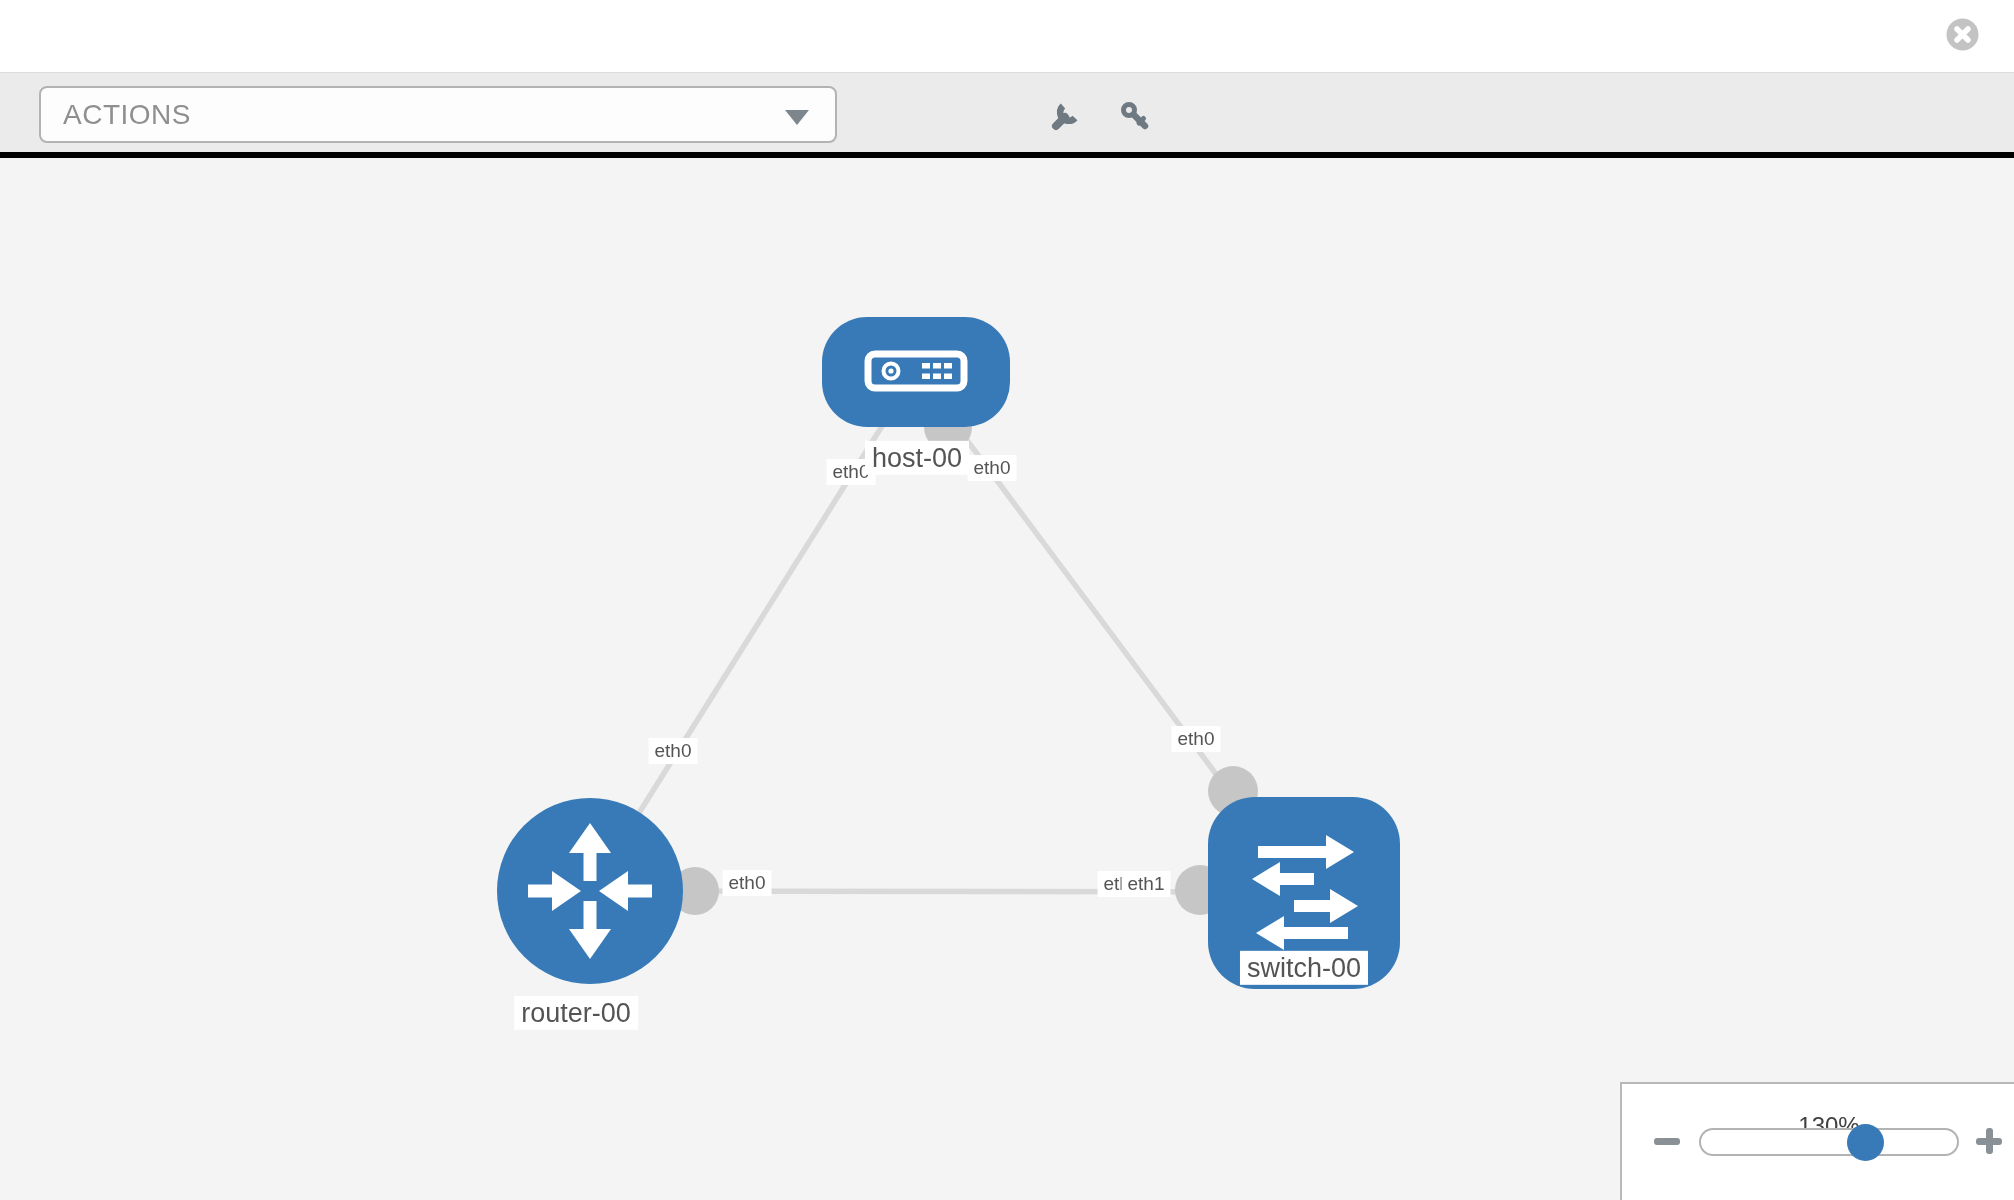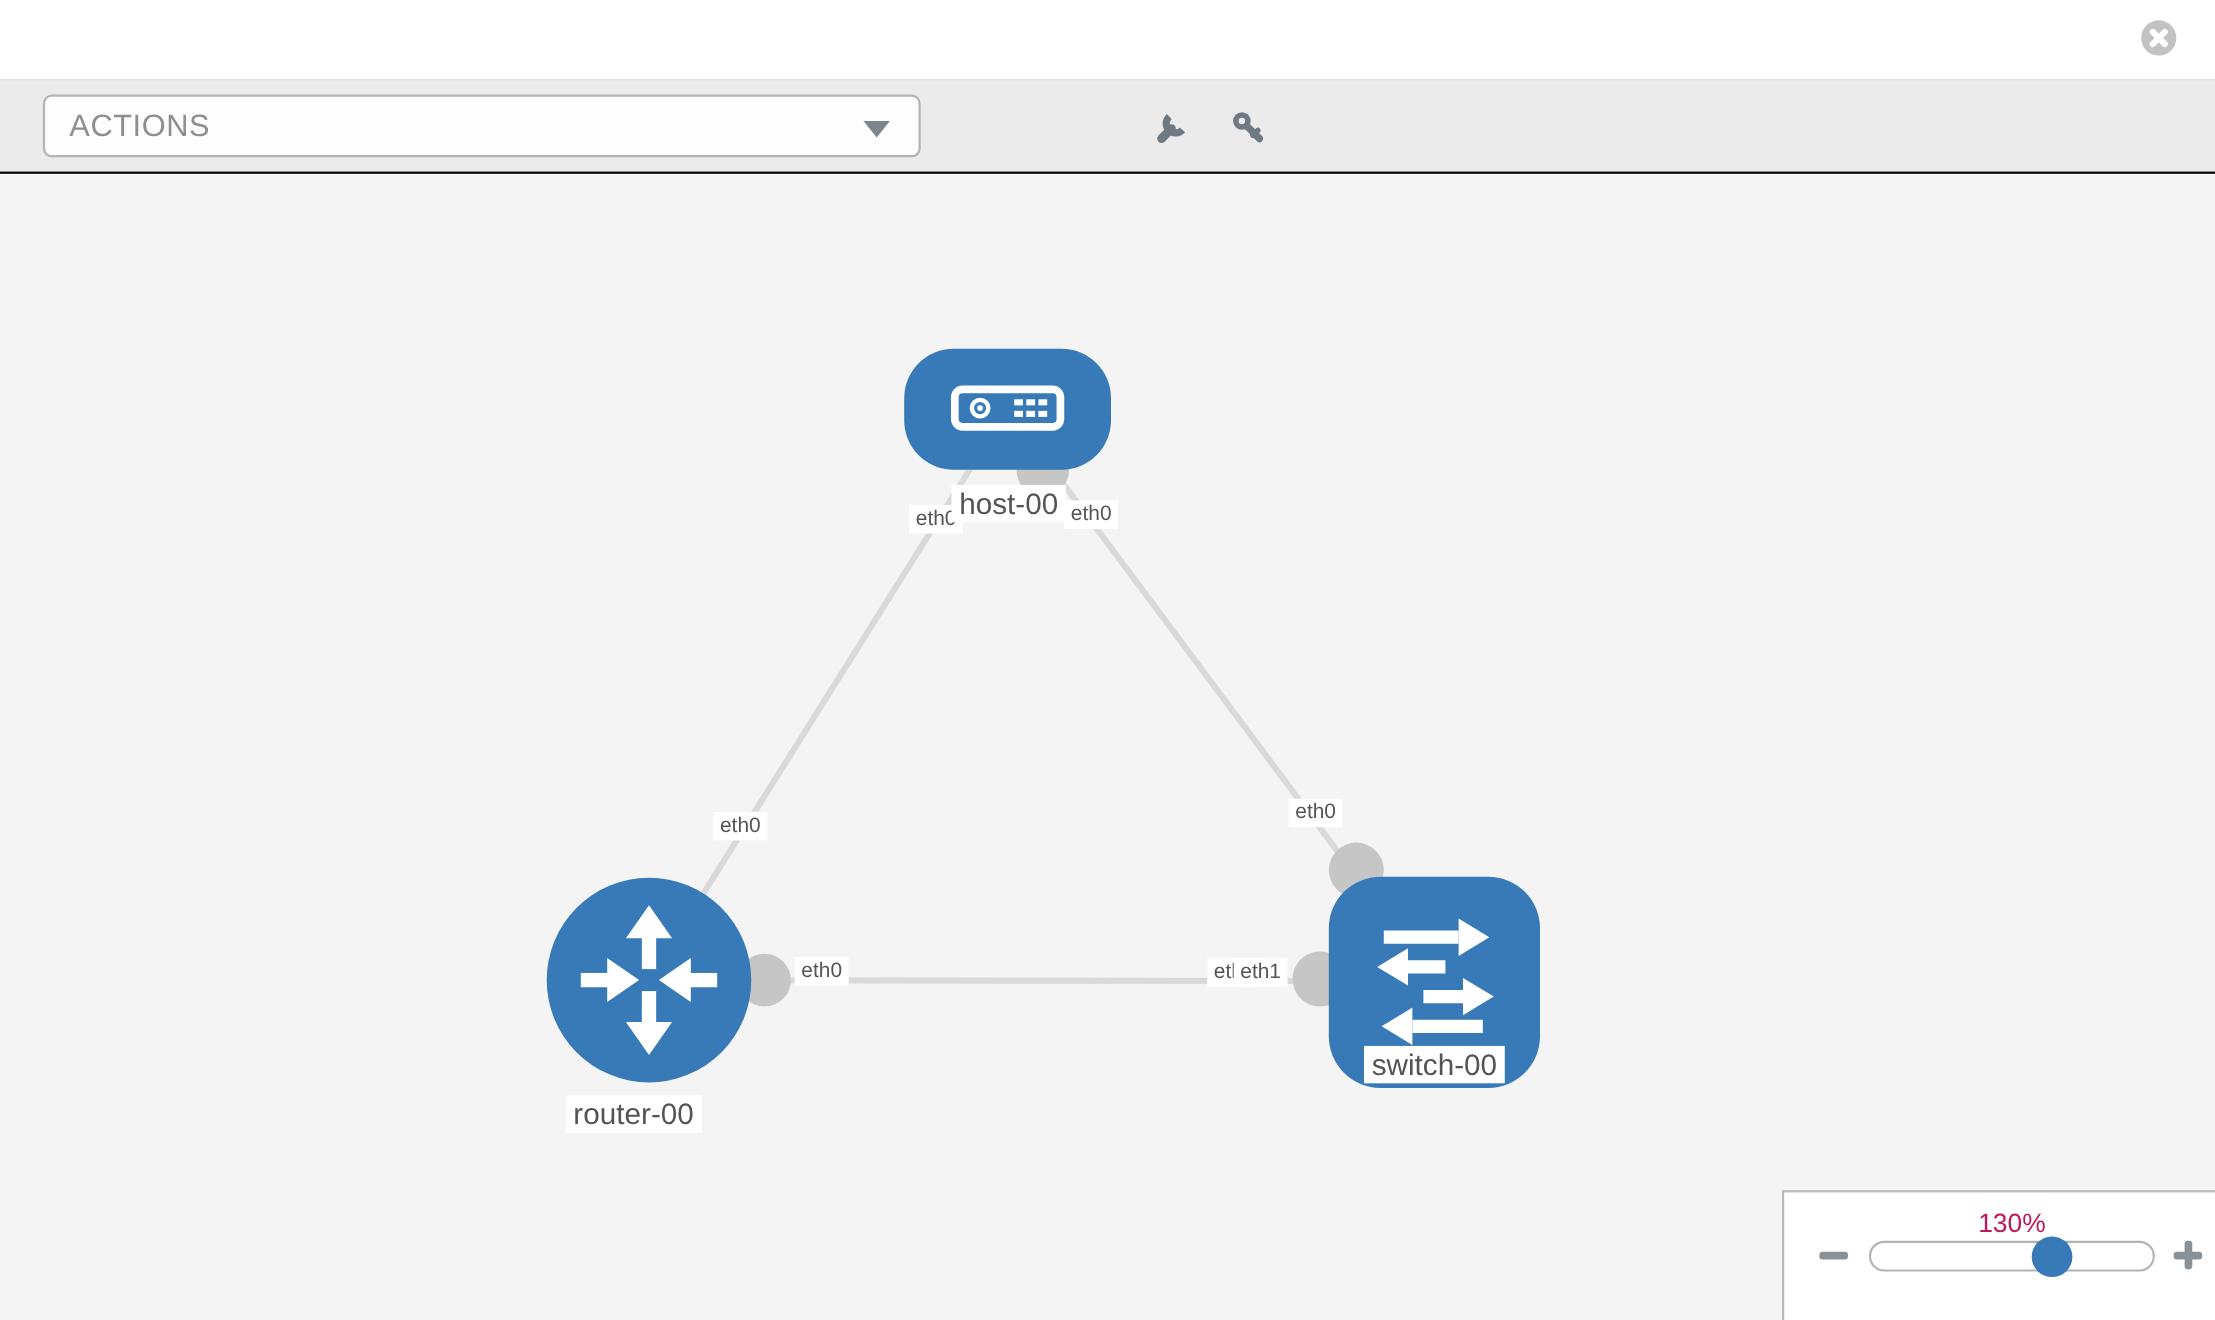--- a/index.html
+++ b/index.html
@@ -7,21 +7,21 @@
   body { font-family:"Liberation Sans", sans-serif; background:#fff; }
   .stage { position:relative; width:2014px; height:1200px; overflow:hidden; background:#fff; }
 
   
   .header { position:absolute; left:0; top:0; width:2014px; height:72px; background:#ffffff; z-index:10; }
   .header-title { position:absolute; left:39px; top:14px; font-size:36px; font-weight:bold; color:#4d4d4d; letter-spacing:0.2px; }
   .close-btn { position:absolute; left:1946px; top:18px; width:33px; height:33px; cursor:pointer; }
 
   
   .toolbar { position:absolute; left:0; top:72px; width:2014px; height:86px; background:#ebebeb;
-             border-top:1px solid #dcdcdc; border-bottom:2px solid #000000; z-index:10; }
+             border-top:1px solid #dcdcdc; border-bottom:6px solid #000000; z-index:10; }
   .select-box { position:absolute; top:13px; height:57px; background:#fdfdfd; border:2px solid #b3b3b3;
                 border-radius:8px; display:flex; align-items:center; cursor:pointer; }
   .select-actions { left:39px; width:798px; }
   .select-search  { left:1183px; width:793px; }
   .select-label { margin-left:22px; font-size:28px; color:#8f8f8f; letter-spacing:0.5px; }
   .caret { position:absolute; right:26px; top:22px; width:0; height:0;
            border-left:12px solid transparent; border-right:12px solid transparent;
            border-top:15px solid #7e868d; }
   .tool-icon { position:absolute; top:26px; width:34px; height:34px; cursor:pointer; }
   .icon-wrench { left:1048px; }
@@ -34,22 +34,22 @@
   
   .labels { position:absolute; left:0; top:0; width:2014px; height:1200px; z-index:3; pointer-events:none; }
   .lbl { position:absolute; transform:translate(-50%,-50%); background:#ffffff; color:#545454;
          white-space:nowrap; line-height:1.05; }
   .lbl-node { font-size:27px; padding:3px 7px; }
   .lbl-if { font-size:19px; padding:3px 6px; }
 
   
   .zoom-panel { position:absolute; left:1620px; top:1082px; width:396px; height:120px; background:#ffffff;
                 border:2px solid #b9b9b9; z-index:10; }
-  .zoom-value { position:absolute; left:77px; top:15px; width:260px; text-align:center;
-                font-size:24px; color:#be185d; }
+  .zoom-value { position:absolute; left:77px; top:28px; width:260px; text-align:center;
+                font-size:24px; color:#404040; }
   .zoom-minus, .zoom-plus { position:absolute; top:40px; width:34px; height:34px; cursor:pointer; }
   .zoom-minus { left:28px; }
   .zoom-plus  { left:350px; }
   .hbar { position:absolute; left:4px; top:14px; width:26px; height:7px; border-radius:3px; background:#8a9196; }
   .vbar { position:absolute; left:13.5px; top:4px; width:7px; height:26px; border-radius:3px; background:#8a9196; }
   .zoom-track { position:absolute; left:77px; top:44px; width:260px; height:28px; background:#fff;
                 border:2px solid #b3b3b3; border-radius:15px; cursor:pointer; }
   .zoom-knob { position:absolute; left:225px; top:40px; width:37px; height:37px; border-radius:50%;
                background:#377ab7; cursor:grab; }
 </style>

